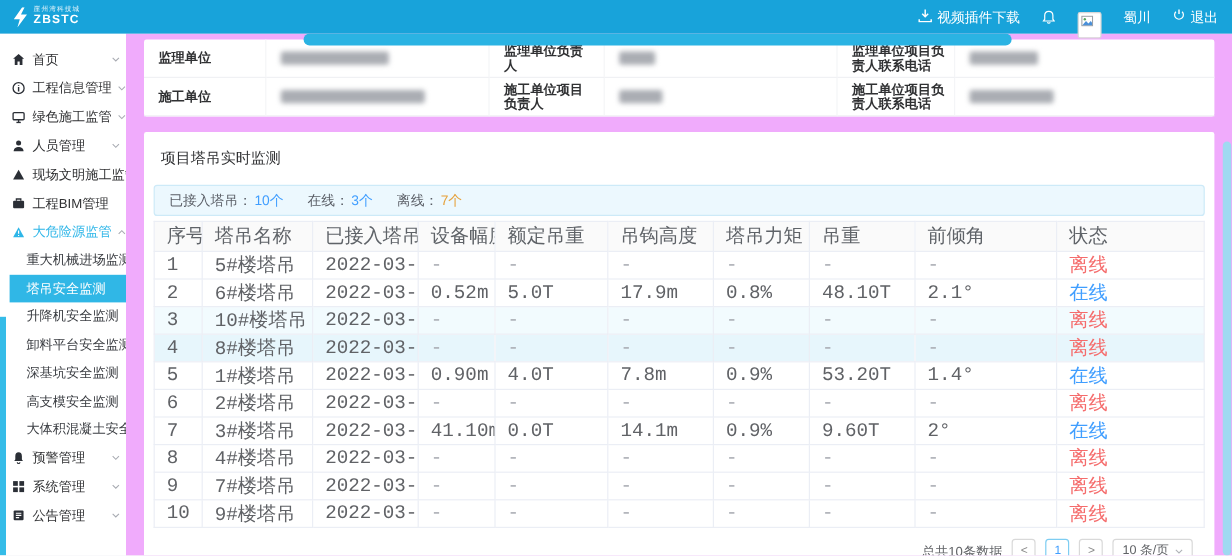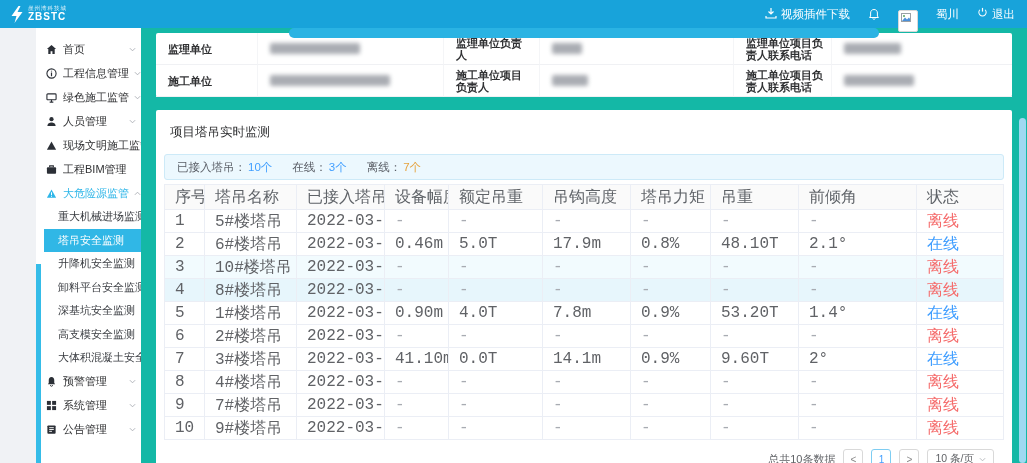--- a/index.html
+++ b/index.html
@@ -11,32 +11,32 @@
   .logo { display:flex; align-items:center; gap:3px; margin-right:10px; }
   .logo-col { display:flex; flex-direction:column; line-height:1; }
   .logo-sub { font-size:5.5px; letter-spacing:1px; opacity:.9; }
   .logo-text { font-size:10px; font-weight:bold; letter-spacing:1px; }
   .app-title { font-size:13px; font-weight:bold; letter-spacing:.5px; }
   .header-right { margin-left:auto; display:flex; align-items:center; gap:18px; font-size:11.5px; }
   .hr-item { display:flex; align-items:flex-start; gap:4px; cursor:pointer; }
   .avatar-box { width:20px; height:22px; background:#fff; border:1px solid #d8d8d8; border-radius:2px; display:flex; align-items:flex-start; padding:2px; position:relative; top:7px; }
 
   
-  .layout { display:flex; height:435px;padding-left:36px; }
+  .layout { display:flex; height:435px; }
   .sidebar { width:105px; background:#fff; padding-top:9px; position:relative; flex-shrink:0; overflow:hidden; }
   .menu-item { height:24px; display:flex; align-items:center; gap:5px; padding:0 5px 0 10px; font-size:11px; color:#303133; cursor:pointer; white-space:nowrap; }
   .menu-item .mi-icon { width:12px; height:12px; flex-shrink:0; display:flex; align-items:center; color:#2b2f36; }
   .menu-item.active { color:#2eb6e8; }
   .menu-item.active .mi-icon { color:#2eb6e8; }
   .chev { margin-left:auto; color:#a8abb2; display:flex; }
   .submenu-item { height:23.5px; display:flex; align-items:center; padding-left:22px; font-size:11px; color:#3a3d42; cursor:pointer; white-space:nowrap; }
   .submenu-item.selected { background:#30b7e6; color:#fff; margin-left:8px; padding-left:14px; }
   .side-scroll { position:absolute; left:0; top:236px; width:5px; height:199px; background:#35bce8; }
 
-  .main { flex:1; background:#14b8a6; padding:5px 15px 0; position:relative; overflow:hidden; }
+  .main { flex:1; background:#f0abfc; padding:5px 15px 0; position:relative; overflow:hidden; }
   .card { background:#fff; border-radius:2px; }
 
   
   .card1 { position:relative; margin-bottom:13px; }
   .redact-bar { position:absolute; top:-5px; left:133px; width:590px; height:10px; background:#2ab3e3; border-radius:6px; filter:blur(.6px); }
   .desc-grid { display:grid; grid-template-columns:102px 186px 96px 194px 98px 1fr; }
   .desc-cell { height:32px; border-bottom:1px solid #f0f1f4; border-right:1px solid #f4f5f7; display:flex; align-items:center; padding:0 8px 0 12px; }
   .desc-cell:nth-child(6n) { border-right:none; }
   .desc-label { font-size:11px; font-weight:bold; color:#303133; line-height:12px; }
   .blur-val { height:11px; background:#aaadb3; border-radius:2px; filter:blur(2px); }
@@ -367,21 +367,21 @@
     <td class="muted">-</td>
     <td class="muted">-</td>
     <td class="muted">-</td>
     <td class="muted">-</td>
     <td class="offline">离线</td>
   </tr>
             <tr>
     <td>2</td>
     <td>6#楼塔吊</td>
     <td>2022-03-07 16:5...</td>
-    <td>0.46m</td>
+    <td>0.52m</td>
     <td>5.0T</td>
     <td>17.9m</td>
     <td>0.8%</td>
     <td>48.10T</td>
     <td>2.1°</td>
     <td class="online">在线</td>
   </tr>
             <tr class="hl1">
     <td>3</td>
     <td>10#楼塔吊</td>

